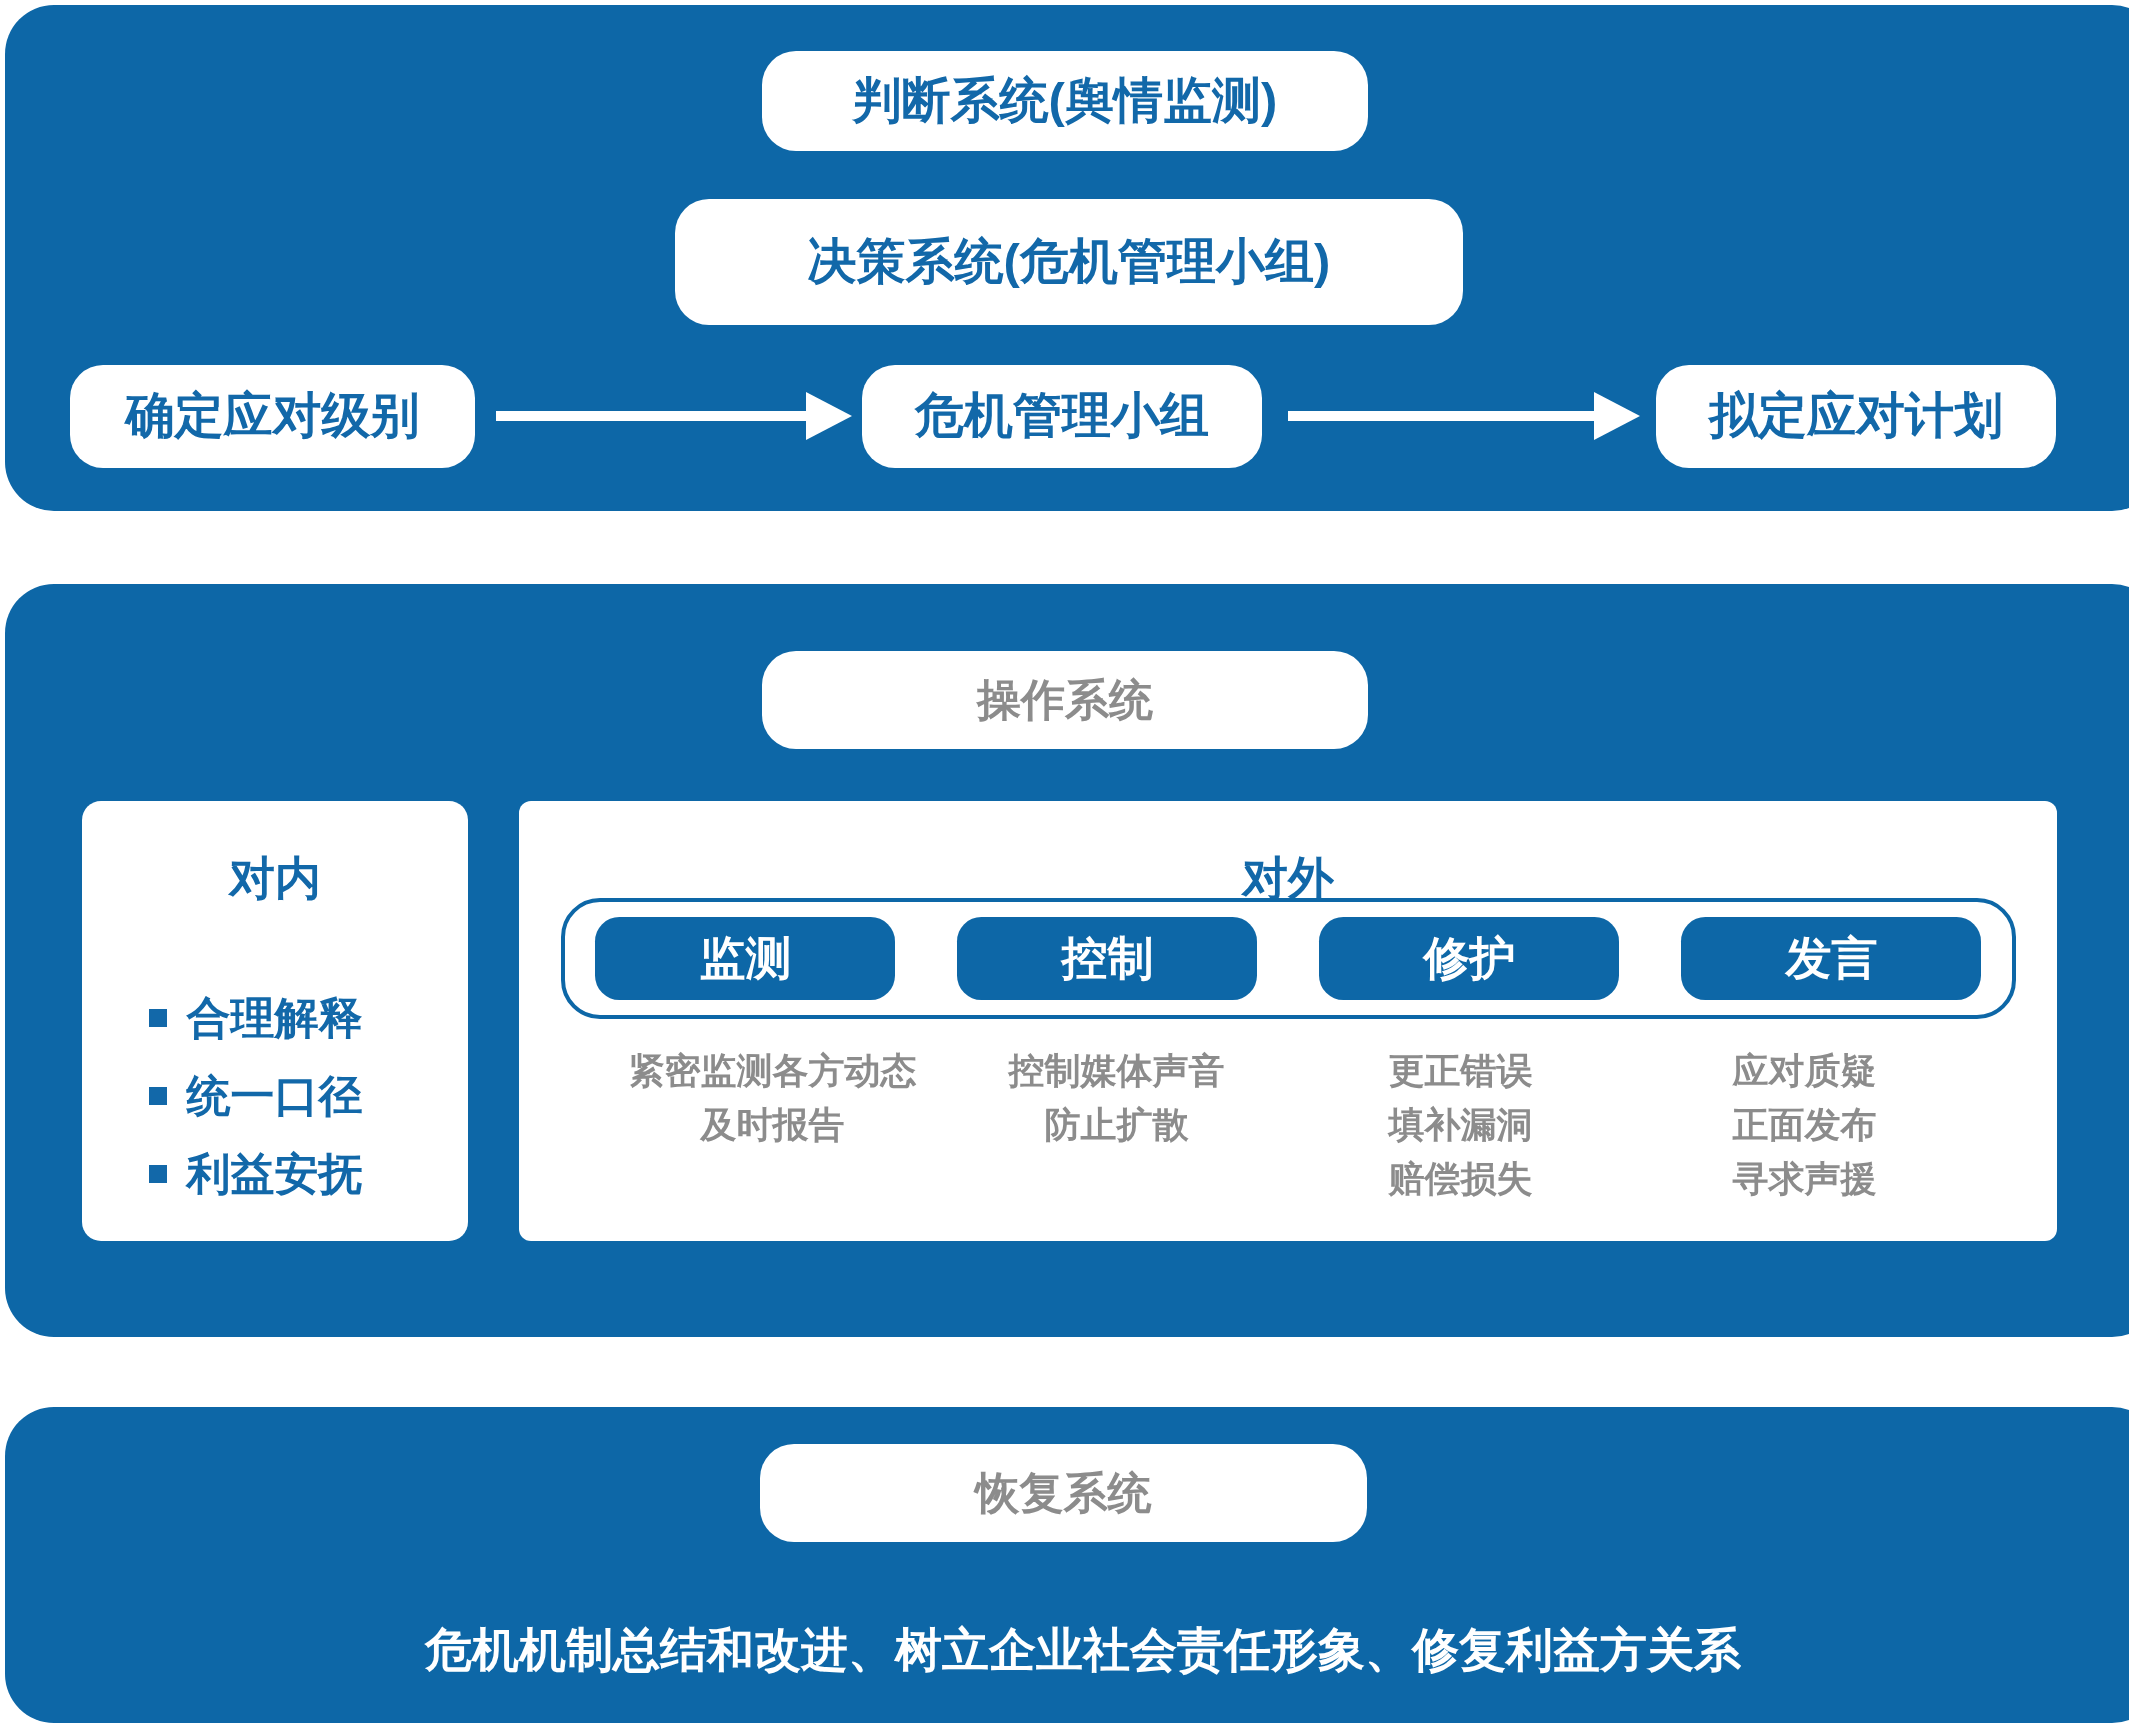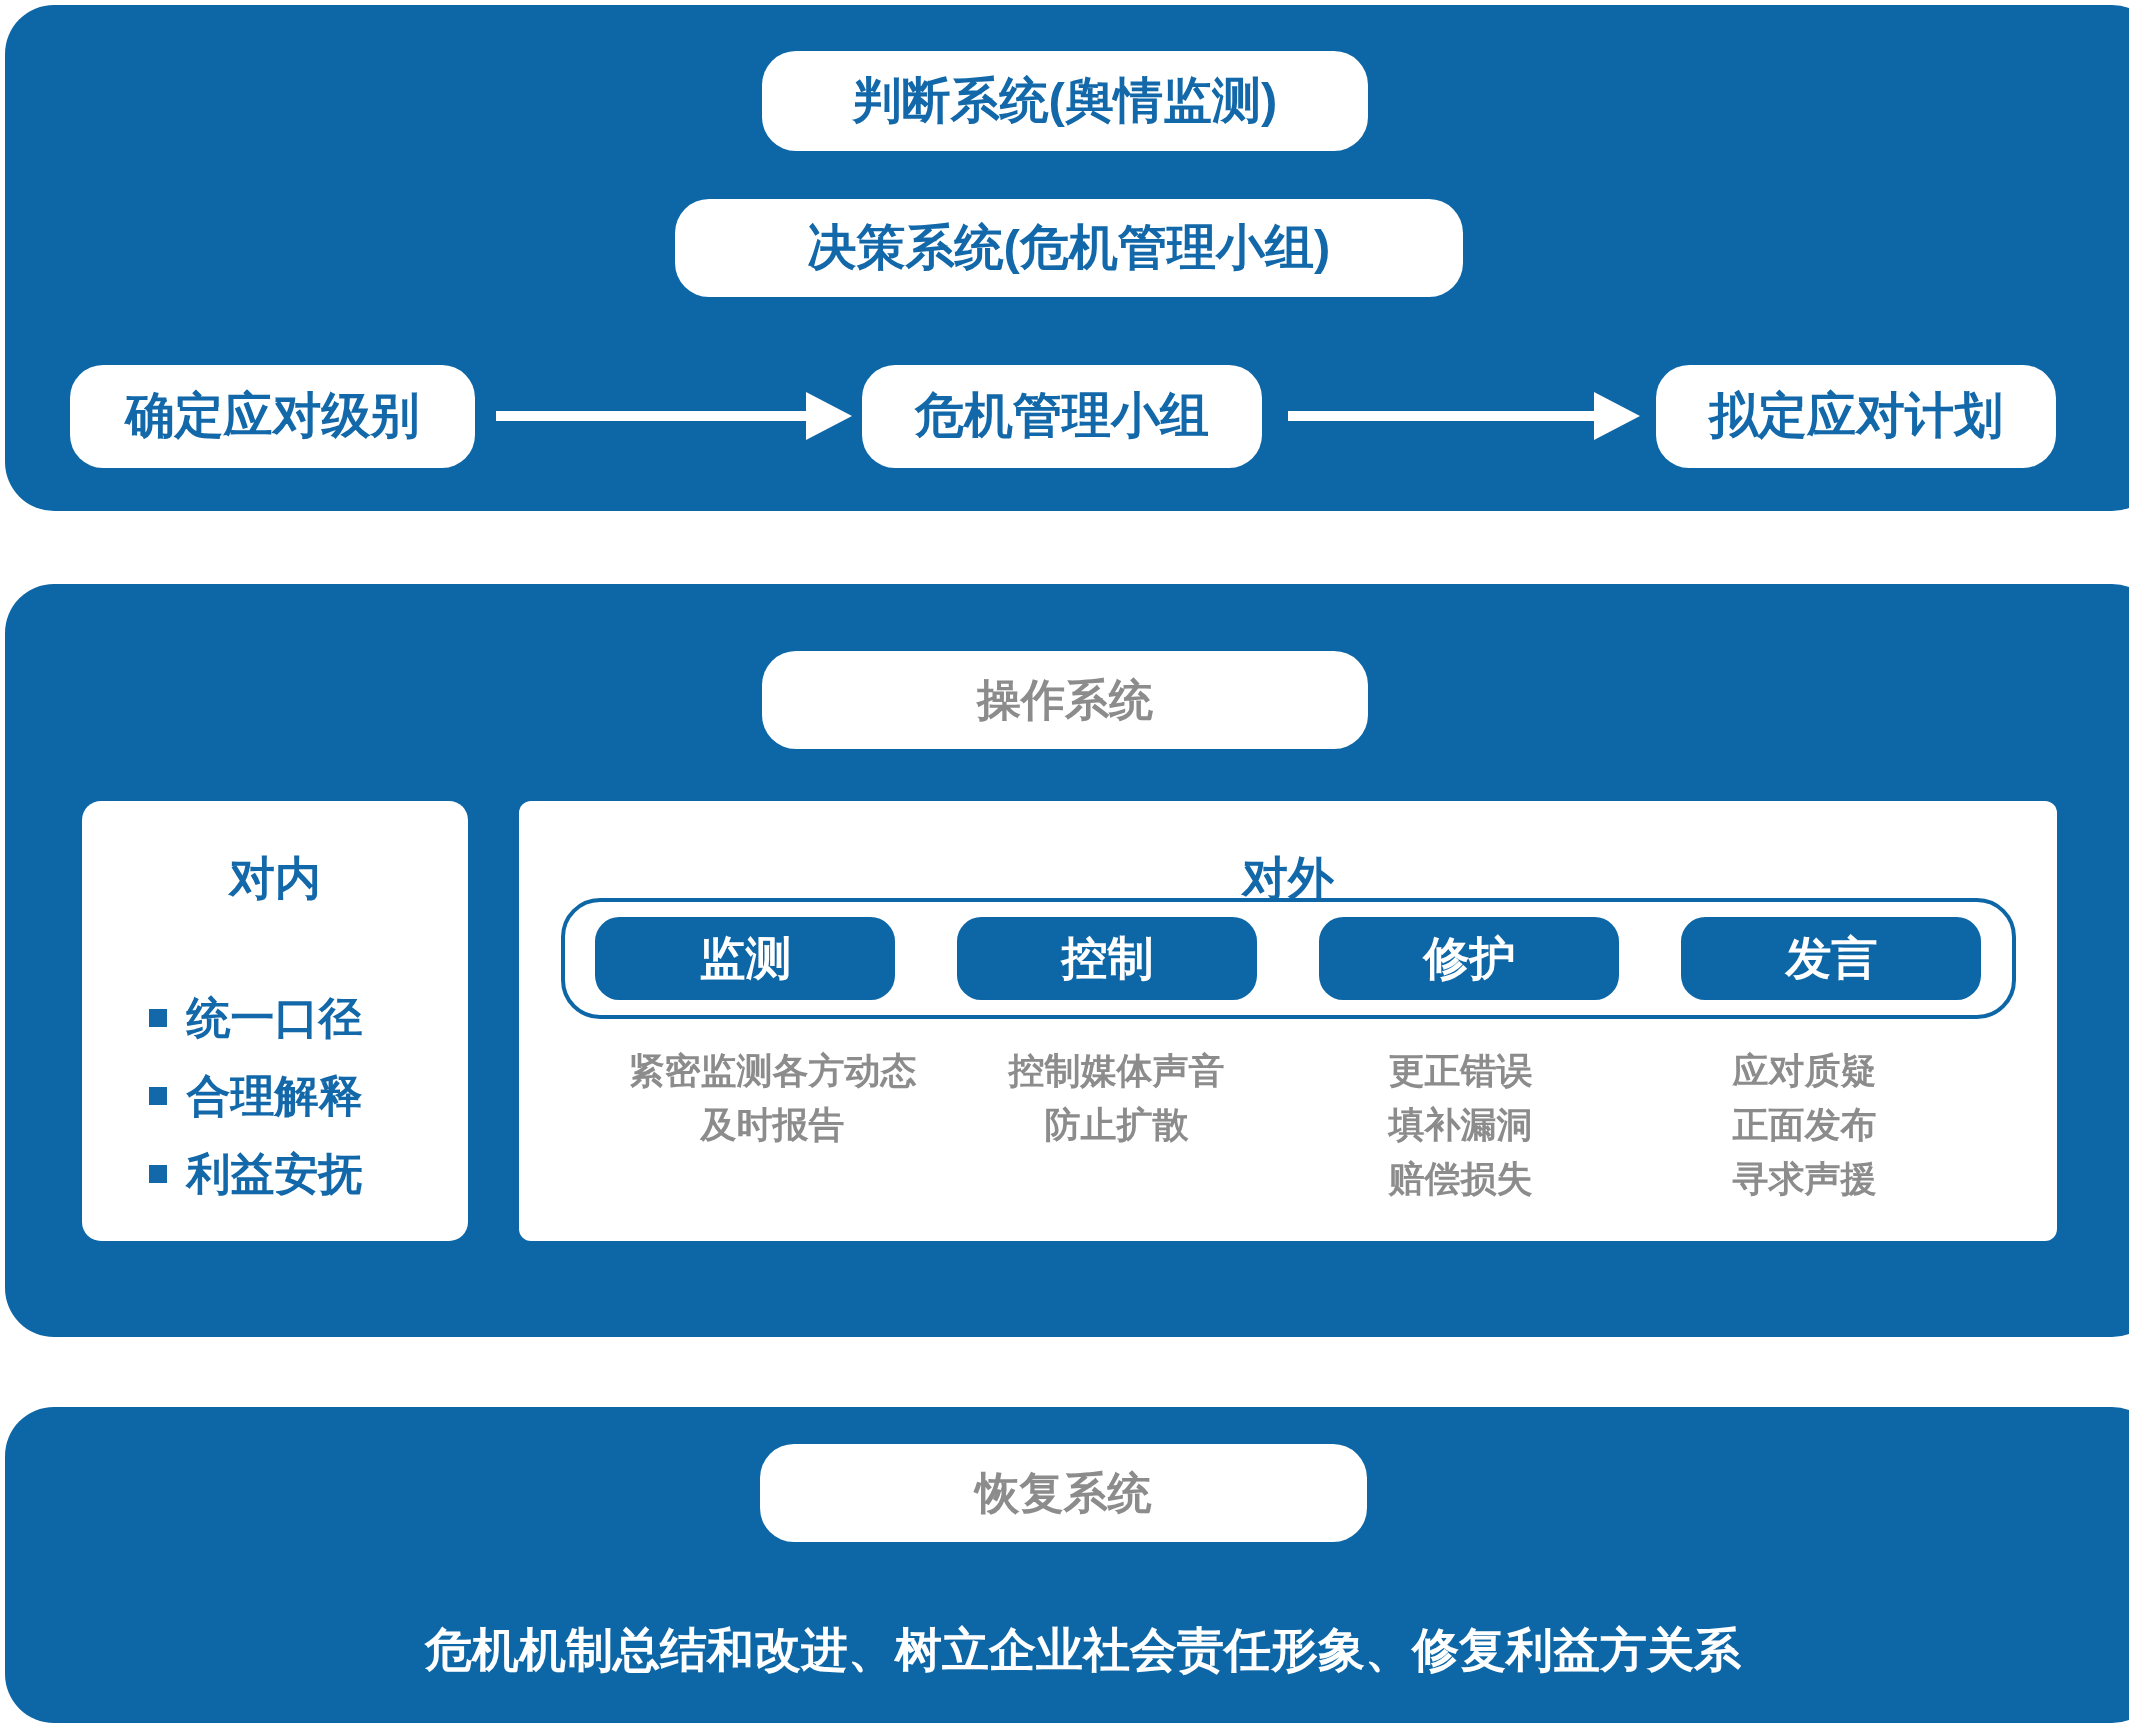--- a/index.html
+++ b/index.html
@@ -29,21 +29,21 @@
     background: #ffffff;
     border-radius: 34px;
     display: flex;
     align-items: center;
     justify-content: center;
   }
   .blue-text { color: #1268a9; }
   .gray-text { color: #8c8c8c; }
 
   .title-box-a { left: 757px; top: 46px;  width: 606px; height: 100px; font-size: 49px; }
-  .title-box-b { left: 670px; top: 194px; width: 788px; height: 98px; font-size: 49px; }
+  .title-box-b { left: 670px; top: 194px; width: 788px; height: 126px; font-size: 49px; }
 
   .step-box { top: 360px; height: 103px; border-radius: 33px; font-size: 49px; }
   .step-1 { left: 65px;   width: 405px; }
   .step-2 { left: 857px; width: 400px; }
   .step-3 { left: 1651px; width: 400px; text-align: center; }
 
   .arrow { position: absolute; top: 387px; height: 49px; }
   .arrow-1 { left: 491px;  width: 356px; }
   .arrow-2 { left: 1283px; width: 352px; }
   .arrow .shaft {
@@ -147,25 +147,25 @@
 
     <div class="white-box op-title-box gray-text">
       <span>操作系统</span>
     </div>
 
     <div class="nei-box">
       <div class="panel-title">对内</div>
       <div class="nei-list">
         <div class="nei-item">
           <span class="bullet-square"></span>
-          <span>统一口径</span>
+          <span>合理解释</span>
         </div>
         <div class="nei-item">
           <span class="bullet-square"></span>
-          <span>合理解释</span>
+          <span>统一口径</span>
         </div>
         <div class="nei-item">
           <span class="bullet-square"></span>
           <span>利益安抚</span>
         </div>
       </div>
     </div>
 
     <div class="wai-box">
       <div class="panel-title">对外</div>

